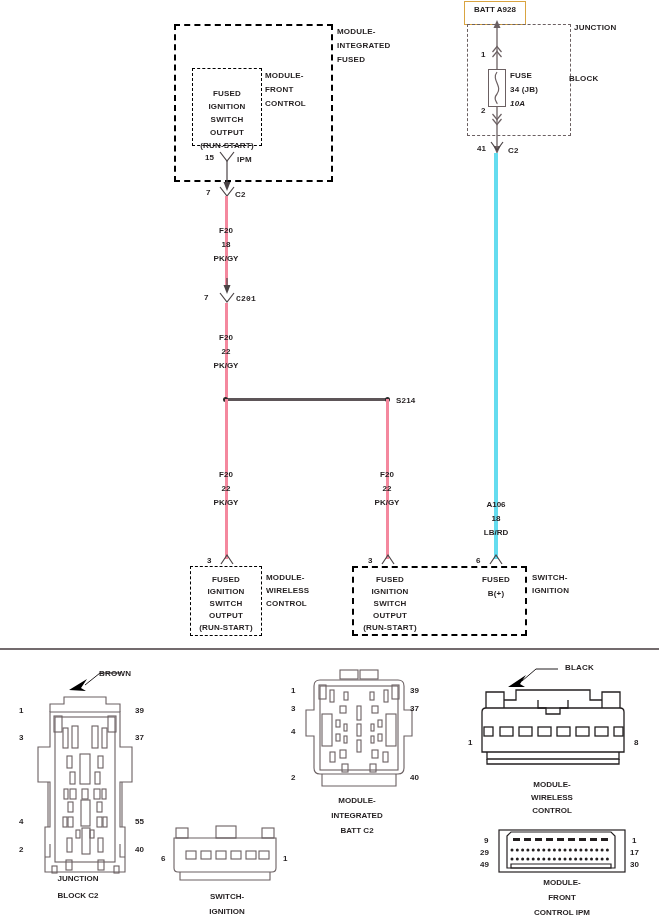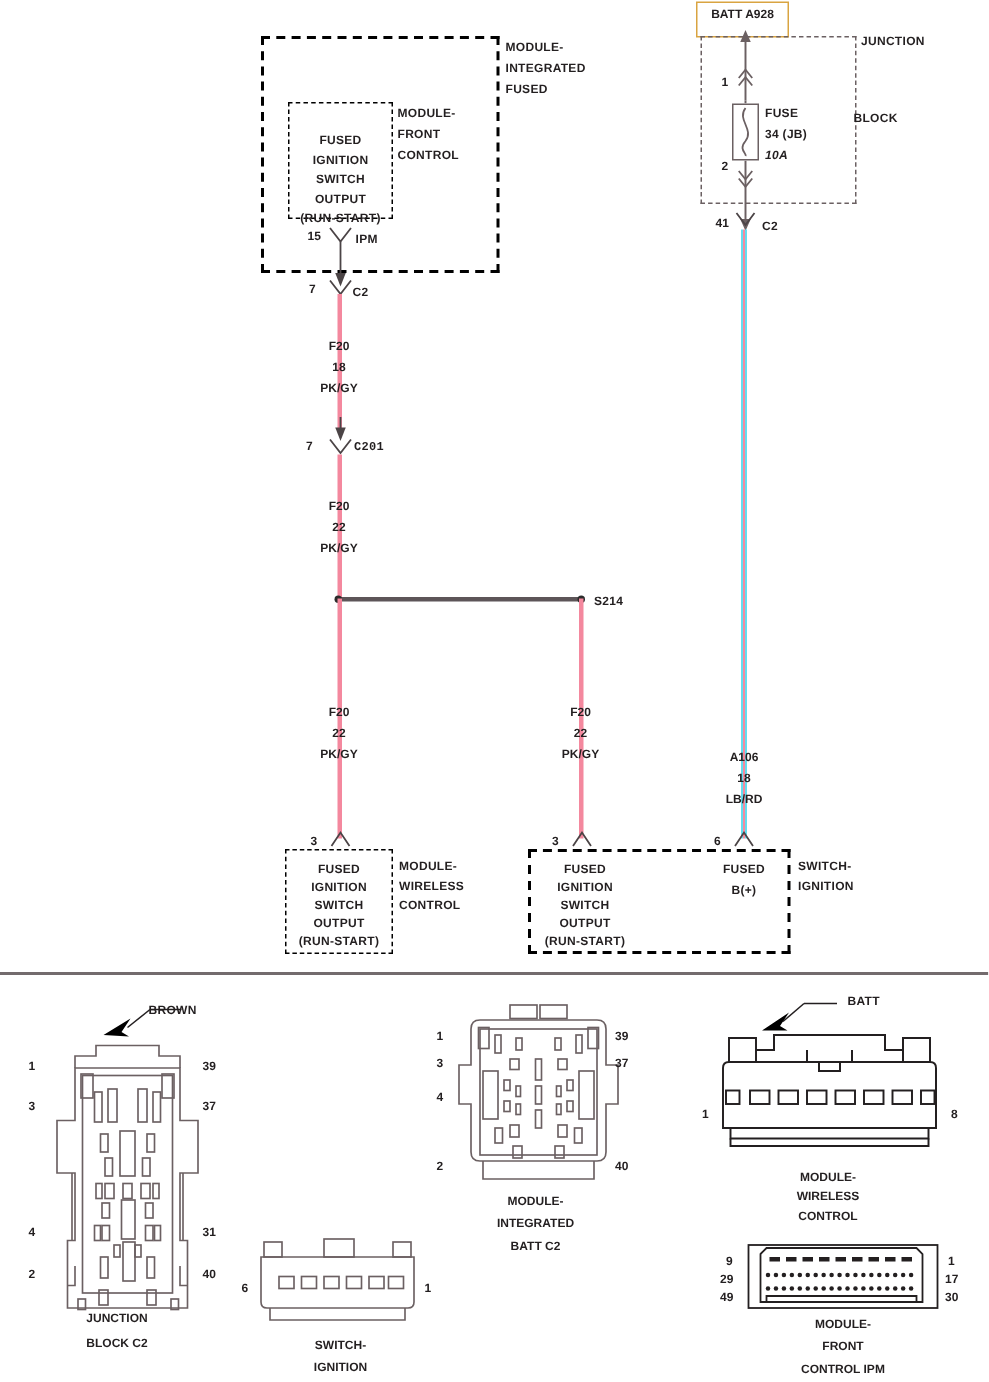--- a/index.html
+++ b/index.html
@@ -363,21 +363,21 @@
   </div>
   <div class="lbl" style="left:99px; top:668px;">BROWN</div>
 
   <div class="pin" style="left:19px; top:706px;">1</div>
   <div class="pin" style="left:19px; top:733px;">3</div>
   <div class="pin" style="left:19px; top:817px;">4</div>
   <div class="pin" style="left:19px; top:845px;">2</div>
 
   <div class="pin" style="left:135px; top:706px;">39</div>
   <div class="pin" style="left:135px; top:733px;">37</div>
-  <div class="pin" style="left:135px; top:817px;">31</div>
+  <div class="pin" style="left:135px; top:817px;">55</div>
   <div class="pin" style="left:135px; top:845px;">40</div>
 
   <div class="conn-name" style="left:18px; top:872px; width:120px;">JUNCTION</div>
   <div class="conn-name" style="left:18px; top:889px; width:120px;">BLOCK C2</div>
 
   <div class="cg" style="left:172px; top:826px;">
     <svg width="110" height="60" stroke="#6b6062" fill="none" stroke-width="1.1">
 
       <rect x="4" y="2" width="12" height="10"></rect>
       <rect x="44" y="0" width="20" height="12"></rect>
@@ -478,21 +478,21 @@
       <path d="M9 81 L9 86 L141 86 L141 81"></path>
     </svg>
   </div>
   <div class="cg" style="left:496px; top:663px;">
     <svg width="80" height="28">
       <line x1="26" y1="18" x2="40" y2="6" stroke="#231f20" stroke-width="1"></line>
       <line x1="40" y1="6" x2="62" y2="6" stroke="#231f20" stroke-width="1"></line>
       <polygon points="12,24 30,12 24,21 29,24" fill="#000000"></polygon>
     </svg>
   </div>
-  <div class="lbl" style="left:565px; top:662px;">BATT</div>
+  <div class="lbl" style="left:565px; top:662px;">BLACK</div>
   <div class="pin" style="left:468px; top:738px;">1</div>
   <div class="pin" style="left:634px; top:738px;">8</div>
   <div class="conn-name" style="left:478px; top:778px; width:148px;">MODULE-</div>
   <div class="conn-name" style="left:478px; top:791px; width:148px;">WIRELESS</div>
   <div class="conn-name" style="left:478px; top:804px; width:148px;">CONTROL</div>
 
   <div class="cg" style="left:497px; top:828px;">
     <svg width="130" height="52" stroke="#231f20" fill="none" stroke-width="1.2">
 
       <rect x="2" y="2" width="126" height="42"></rect>

